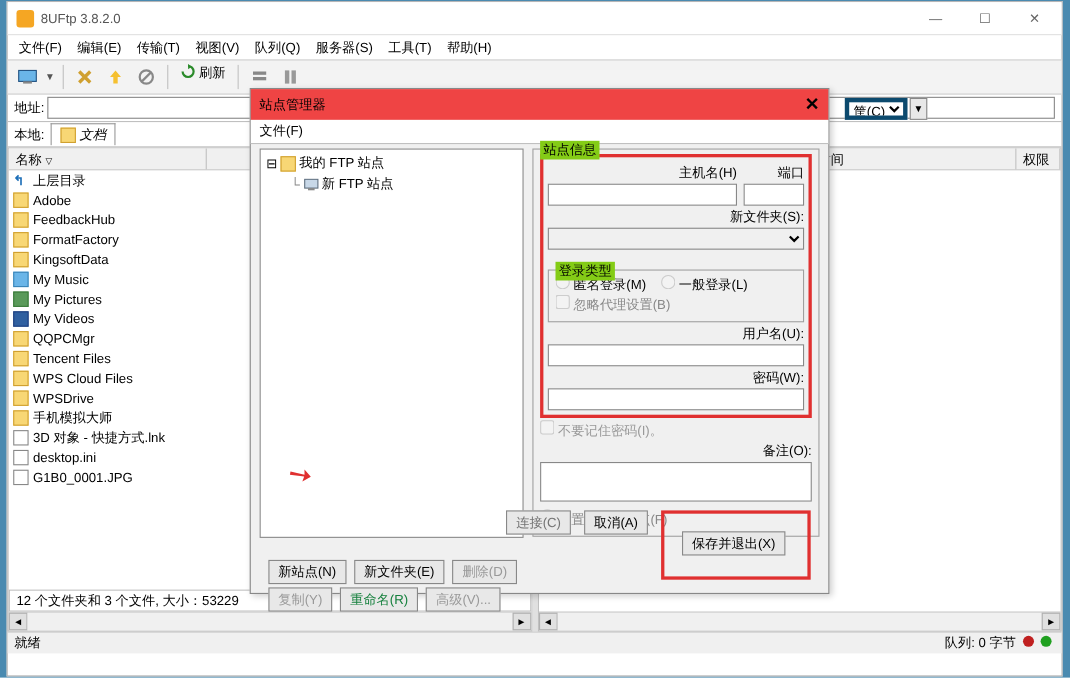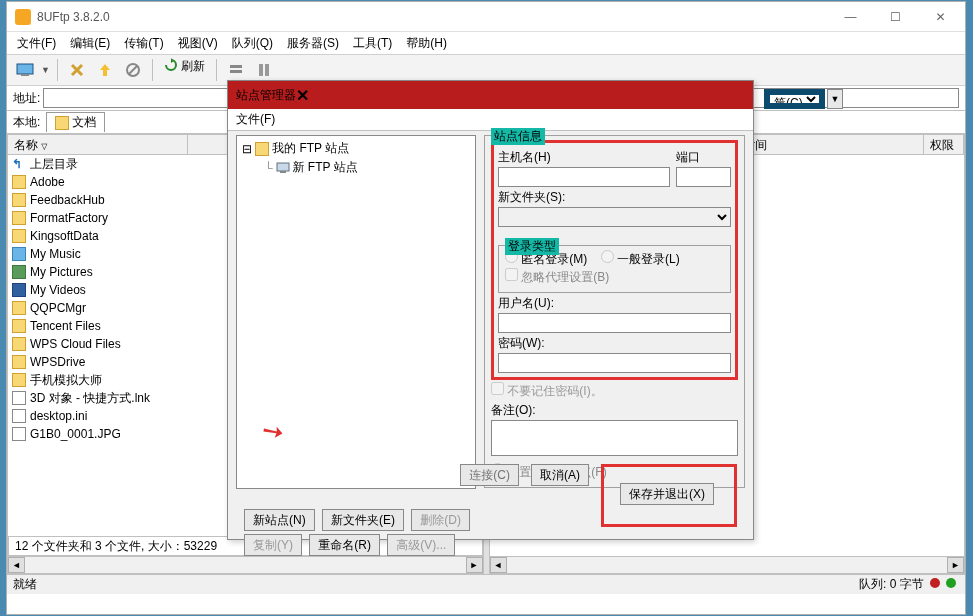--- a/index.html
+++ b/index.html
@@ -13,21 +13,21 @@
 .winctrl div { width:45px; height:28px; display:flex; align-items:center; justify-content:center; color:#666; }
 .menubar { height:22px; display:flex; align-items:center; padding:0 4px; gap:2px; }
 .menubar span { padding:2px 6px; }
 .toolbar { height:32px; background:#f3f3f3; border-top:1px solid #d0d0d0; border-bottom:1px solid #d0d0d0; display:flex; align-items:center; padding:0 6px; gap:4px; }
 .toolbar .tbtn { width:24px; height:24px; display:flex; align-items:center; justify-content:center; position:relative; }
 .toolbar .sep { width:1px; height:22px; background:#c0c0c0; margin:0 3px; }
 .refresh-btn { display:flex; align-items:flex-start; gap:3px; padding:0 4px; height:24px; }
 .addrbar { height:24px; display:flex; align-items:center; padding:2px 6px; gap:3px; }
 .addrbar input { flex:1; height:20px; border:1px solid #888; padding:0 3px; }
 .localbar { height:24px; border-top:1px solid #c0c0c0; border-bottom:1px solid #c0c0c0; display:flex; align-items:center; padding:0 6px; gap:6px; }
-.tab { border:1px solid #999; border-bottom:none; padding:1px 8px; background:#fff; display:flex; align-items:center; gap:3px; }
+.tab { border:1px solid #999; border-bottom:none; padding:1px 8px; background:#fff; display:flex; align-items:center; gap:3px;font-style:italic; }
 .split { display:flex; height:440px; }
 .pane { flex:1; display:flex; flex-direction:column; border:1px solid #c0c0c0; position:relative; }
 .divider { width:5px; background:#e0e0e0; }
 .cols { display:flex; background:#f0f0f0; border-bottom:1px solid #c0c0c0; height:20px; }
 .cols div { border-right:1px solid #c0c0c0; padding:2px 6px; }
 .filelist { flex:1; overflow:auto; background:#fff; }
 .frow { display:flex; align-items:center; height:18px; padding:0 4px; gap:4px; }
 .ficon { width:14px; height:14px; background:#f8d775; border:1px solid #d0a030; flex-shrink:0; }
 .ficon.up { background:none; border:none; color:#1e6fb8; font-weight:bold; }
 .ficon.music { background:#6ab5e8; border-color:#3a85b8; }
@@ -35,41 +35,41 @@
 .ficon.vid { background:#3060a0; border-color:#204080; }
 .ficon.file { background:#fff; border-color:#888; }
 .statusrow { height:20px; border:1px solid #c0c0c0; padding:2px 6px; display:flex; align-items:center; background:#fff; }
 .bottombar { height:20px; background:#f0f0f0; border-top:1px solid #c0c0c0; display:flex; align-items:center; padding:0 6px; justify-content:space-between; }
 .scrollbar-h { height:17px; background:#f0f0f0; border-top:1px solid #c0c0c0; display:flex; }
 .scrollbar-h .track { flex:1; background:#f0f0f0; }
 .scrollbar-h .btn { width:17px; background:#e0e0e0; border:1px solid #b0b0b0; display:flex; align-items:center; justify-content:center; font-size:9px; }
 
 
 .dialog { left:227px; top:80px; width:527px; height:460px; background:#f0f0f0; border:1px solid #888; box-shadow:2px 2px 6px rgba(0,0,0,0.2); z-index:10; }
-.dlg-title { height:28px; display:flex; align-items:center; padding:13px 8px; background:#b91c1c; }
+.dlg-title { height:28px; display:flex; align-items:center; padding:13px 8px; justify-content:space-between; background:#ef4444; }
 .dlg-close { font-size:16px; font-weight:bold; cursor:pointer; }
 .dlg-menu { height:22px; padding:2px 8px; background:#fff; border-bottom:1px solid #c0c0c0; }
 .dlg-body { display:flex; padding:4px 8px; gap:8px; height:362px; }
 .tree-pane { width:240px; border:1px solid #888; background:#fff; padding:3px; }
 .tree-node { display:flex; align-items:center; gap:3px; padding:1px 2px; }
 .tree-node.child { margin-left:22px; }
 .detail-pane { flex:1; position:relative; }
 .fieldset { border:1px solid #a0a0a0; padding:4px 6px 6px; margin-bottom:2px; position:relative; }
-.fieldset .legend { position:absolute; top:-8px; left:6px; background:#14b8a6; padding:0 3px; }
+.fieldset .legend { position:absolute; top:-8px; left:6px; background:#84cc16; padding:0 3px; }
 .highlight-red { border:3px solid #e03030; padding:4px; }
-.lbl { display:block; margin:2px 0 1px; }
+.lbl { display:block; margin:2px 0 1px;text-align:right; }
 .inp { width:100%; height:20px; border:1px solid #888; background:#fff; padding:0 3px; }
 .sel { width:100%; height:20px; border:1px solid #888; background:#f0f0f0; }
 .dlg-btns { padding:4px 8px; }
 .dlg-btns button, .dlg-foot button { height:22px; border:1px solid #888; background:#e8e8e8; padding:0 8px; margin-right:4px; margin-bottom:3px; font-size:12px; }
 .dlg-foot { padding:6px 8px; display:flex; justify-content:flex-end; gap:8px; }
 .hl-btn { border:3px solid #e03030; display:inline-block; padding:16px; }
 .arrow { position:absolute; left:262px; top:416px; z-index:20; color:#e03030; font-size:26px; transform:rotate(-35deg); pointer-events:none;}
 .rcombo { position:absolute; right:130px; top:88px; height:22px; display:flex; align-items:center; gap:2px; }
-.rcombo select { height:20px; border:6px solid #0c4a6e; background:#fff; }
+.rcombo select { height:20px; border:4px solid #0c4a6e; background:#fff; }
 .led { display:inline-block; width:10px; height:10px; border-radius:50%; margin:0 3px; }
 </style>
 </head>
 <body>
 
 <div class="window main-window">
   <div class="titlebar">
     <div class="app-icon"></div>
     <div class="title">8UFtp 3.8.2.0</div>
     <div class="winctrl">
@@ -308,21 +308,21 @@
         <textarea class="inp" style="height: 36px; resize: none;"></textarea>
         <label style="color:#888;display:block;margin-top:4px"><input type="radio" disabled="" style=""> <span>设置为默认站点(F)</span></label>
       </div>
     </div>
   </div>
   <div class="dlg-btns" style="position:absolute;left:8px;top:424px;width:248px">
     <button>新站点(N)</button>
     <button>新文件夹(E)</button>
     <button style="color:#999">删除(D)</button><br>
     <button style="color:#999">复制(Y)</button>
-    <button style="color:#000000">重命名(R)</button>
+    <button style="color:#15803d">重命名(R)</button>
     <button style="color:#999">高级(V)...</button>
   </div>
   <div class="dlg-foot" style="position:absolute;bottom:6px;right:8px;left:140px">
     <button style="color:#737373">连接(C)</button>
     <button>取消(A)</button>
     <span class="hl-btn"><button>保存并退出(X)</button></span>
   </div>
 </div>
 
 <div class="arrow">➘</div>

